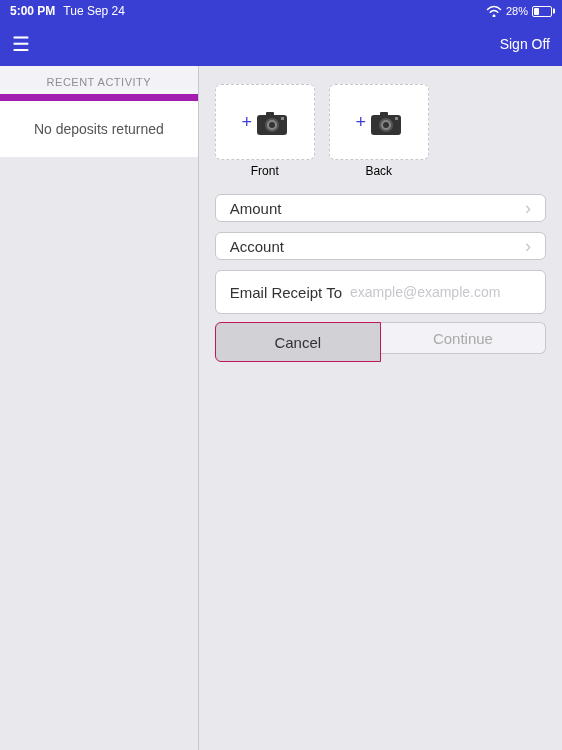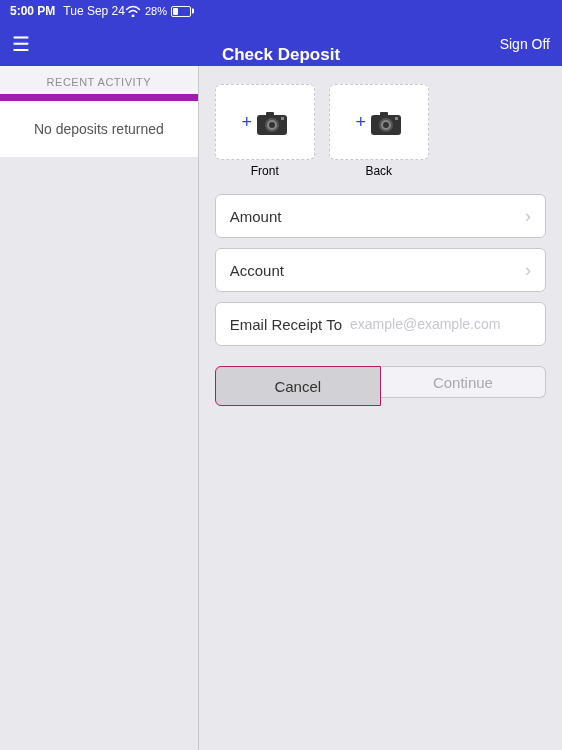--- a/index.html
+++ b/index.html
@@ -11,21 +11,21 @@
       overflow: hidden;
     }
 
     
     #status-bar {
       width: 100%;
       height: 22px;
       background: #3a3fd4;
       display: flex;
       align-items: center;
-      justify-content: flex-start;
+      justify-content: space-between;
       padding: 0 10px;
     }
     #status-bar .time {
       font-size: 12px;
       color: white;
       font-weight: 600;
     }
     #status-bar .date {
       font-size: 12px;
       color: white;
@@ -155,21 +155,21 @@
       font-size: 12px;
       color: #000000;
       font-weight: 500;
     }
 
     
     .form-field {
       background: white;
       border: 1px solid #c7c7cc;
       border-radius: 6px;
-      height: 44px;
+      height: 28px;
       display: flex;
       align-items: center;
       justify-content: space-between;
       padding: 0 14px;
       margin-bottom: 10px;
       cursor: pointer;
     }
 
     .form-field .field-label {
       font-size: 15px;
@@ -183,21 +183,21 @@
 
     
     .email-row {
       background: white;
       border: 1px solid #c7c7cc;
       border-radius: 6px;
       height: 44px;
       display: flex;
       align-items: center;
       padding: 4px 14px;
-      margin-bottom: 20px;
+      margin-bottom: 8px;
       gap: 8px;
     }
 
     .email-row .email-label {
       font-size: 15px;
       color: #333;
       white-space: nowrap;
     }
 
     .email-row input {
@@ -289,21 +289,20 @@
     </svg>
     <span class="battery-text">28%</span>
     <div class="battery-icon">
       <div class="battery-fill"></div>
     </div>
   </div>
 </div>
 
 <div id="header">
   <span class="menu-icon">☰</span>
-  <span class="title">Check Deposit</span>
   <button class="sign-off">Sign Off</button>
 </div>
 
 <div id="main">
 
   <div id="left-panel">
     <div id="recent-activity-header">RECENT ACTIVITY</div>
     <div id="no-deposits">No deposits returned</div>
   </div>
 

